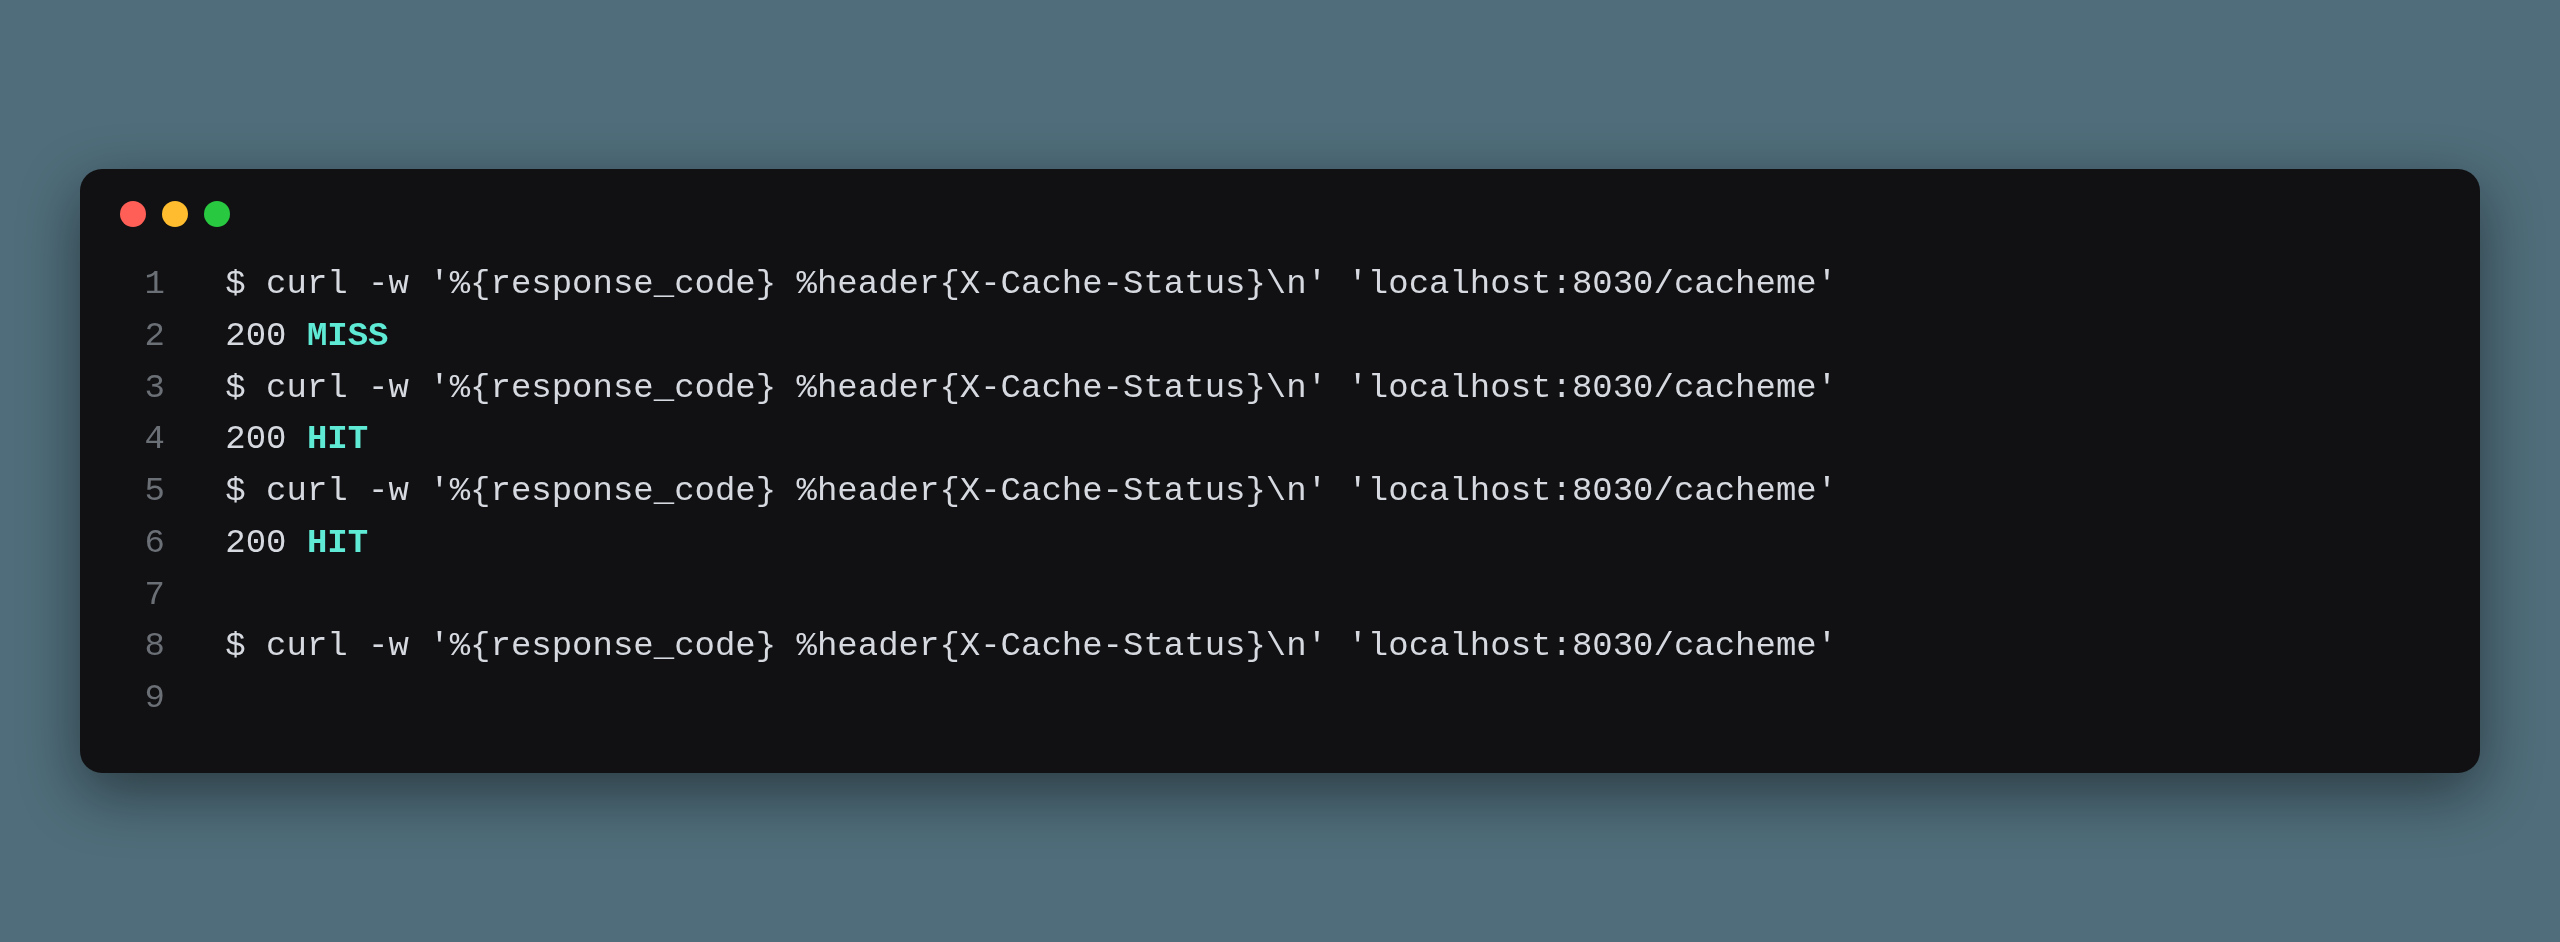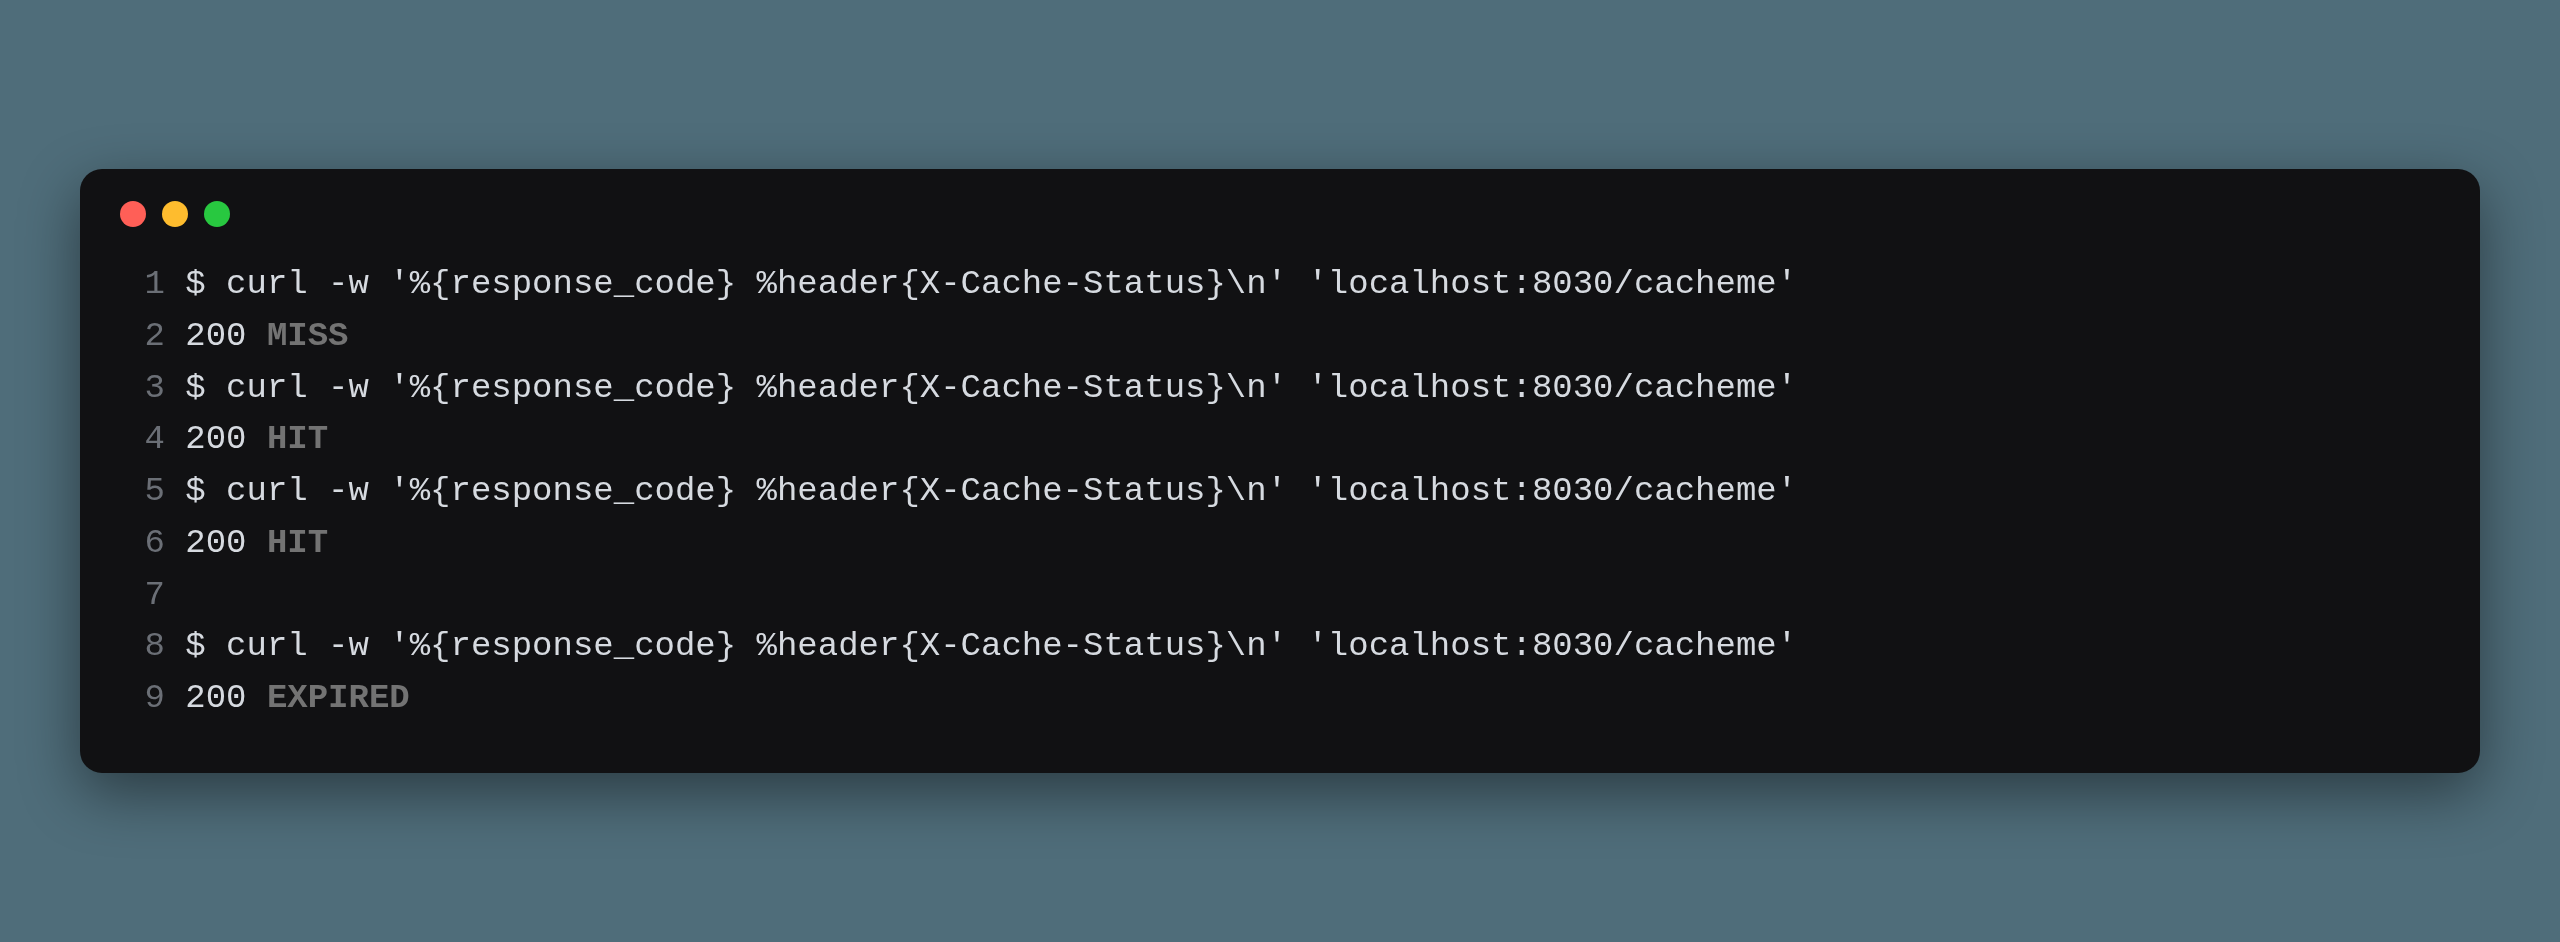--- a/index.html
+++ b/index.html
@@ -61,24 +61,25 @@
     width: 2.2ch;
     text-align: right;
     color: #6b6f76;
     user-select: none;
     flex: 0 0 auto;
     margin-right: 1ch;
   }
 
   .content {
     color: #d6dae0;
+    margin-left: 40px;
   }
 
   .status {
-    color: #737373;
+    color: #5eead4;
     font-weight: 700;
   }
 </style>
 </head>
 <body>
 
 <div class="stage">
   <div class="terminal">
 
     <div class="titlebar">
@@ -90,17 +91,17 @@
     <div class="code" id="code">
 
     <div class="line"><span class="ln">1</span><span class="content"><span>$ curl -w '%{response_code} %header{X-Cache-Status}\n' 'localhost:8030/cacheme'</span></span></div>
         <div class="line"><span class="ln">2</span><span class="content"><span>200 </span><span class="status">MISS</span></span></div>
         <div class="line"><span class="ln">3</span><span class="content"><span>$ curl -w '%{response_code} %header{X-Cache-Status}\n' 'localhost:8030/cacheme'</span></span></div>
         <div class="line"><span class="ln">4</span><span class="content"><span>200 </span><span class="status">HIT</span></span></div>
         <div class="line"><span class="ln">5</span><span class="content"><span>$ curl -w '%{response_code} %header{X-Cache-Status}\n' 'localhost:8030/cacheme'</span></span></div>
         <div class="line"><span class="ln">6</span><span class="content"><span>200 </span><span class="status">HIT</span></span></div>
         <div class="line"><span class="ln">7</span></div>
         <div class="line"><span class="ln">8</span><span class="content"><span>$ curl -w '%{response_code} %header{X-Cache-Status}\n' 'localhost:8030/cacheme'</span></span></div>
-        <div class="line"><span class="ln">9</span><span class="content"><span>200 </span><span class="status">EXPIRED</span></span></div>
+        <div class="line"><span class="ln">9</span></div>
       </div>
 
   </div>
 </div>
 
 </body></html>

